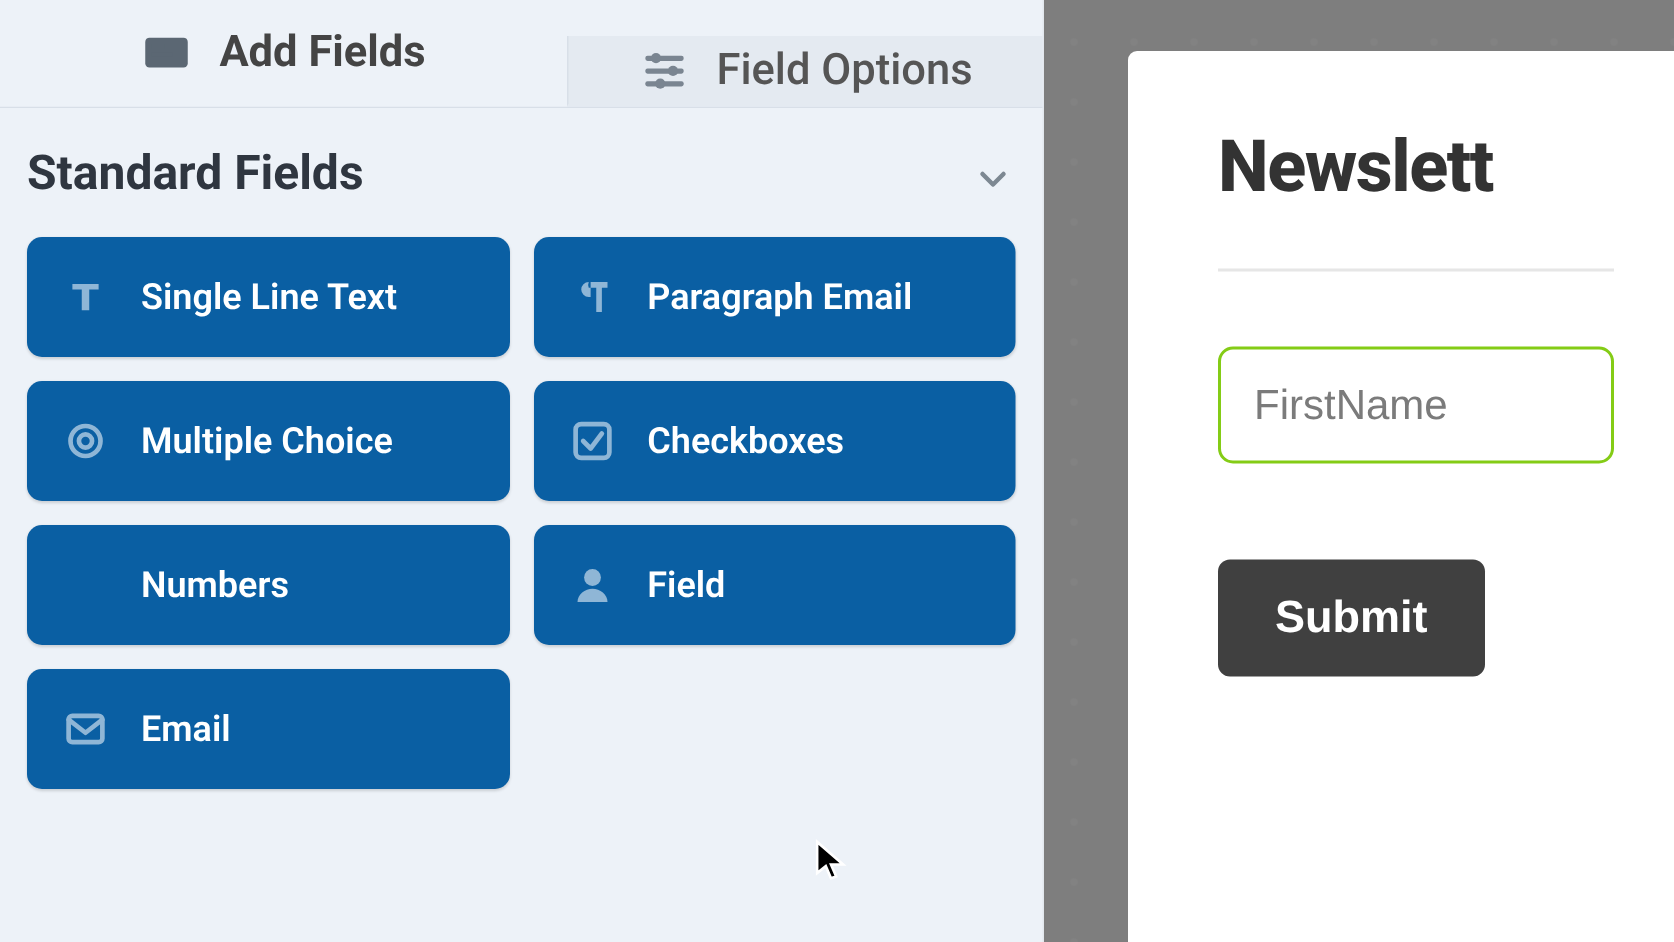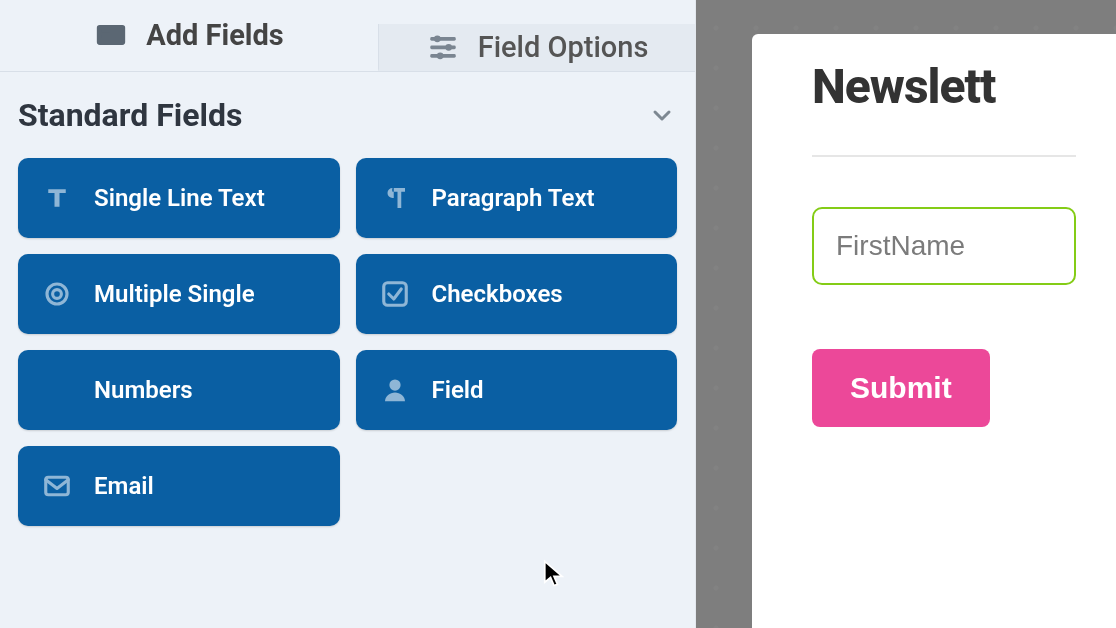--- a/index.html
+++ b/index.html
@@ -44,21 +44,21 @@
     border-left: 1px solid #d8dfe8;
     margin-top: 24px;
   }
   .tab .icon { width: 34px; height: 34px; display: inline-flex; align-items: center; justify-content: center; }
   .tab .icon svg { width: 34px; height: 34px; }
   .tab.active .icon svg path, .tab.active .icon svg rect { fill: #5b6773; }
   .tab.inactive .icon svg path, .tab.inactive .icon svg rect, .tab.inactive .icon svg circle { fill: #7a8591; }
 
   .section-header {
     display: flex;
-    align-items: center;
+    align-items: flex-end;
     justify-content: space-between;
     padding: 24px 18px 10px 18px;
   }
   .section-title {
     font-size: 32px;
     font-weight: 700;
     color: #2f3640;
   }
   .chevron {
     width: 30px; height: 30px;
@@ -123,21 +123,21 @@
     background-size: 40px 40px;
     opacity: 0.4;
   }
   .form-card {
     position: absolute;
     left: 56px;
     top: 34px;
     right: 0;
     bottom: 0;
     background: #ffffff;
-    padding: 24px 40px 40px 60px;
+    padding: 48px 40px 40px 60px;
     border-top-left-radius: 6px;
   }
   .form-title {
     font-size: 48px;
     font-weight: 800;
     color: #333;
     letter-spacing: -1px;
   }
   .divider {
     border: none;
@@ -152,21 +152,21 @@
     font-size: 28px;
     padding: 0 22px;
     color: #222;
     background: #fff;
   }
   .text-input::placeholder { color: #7b7b7b; }
   .submit-btn {
     margin-top: 64px;
     height: 78px;
     padding: 0 38px;
-    background: #ec4899;
+    background: #404040;
     color: #fff;
     font-size: 30px;
     font-weight: 700;
     border: none;
     border-radius: 8px;
     cursor: pointer;
   }
 </style>
 </head>
 <body>
@@ -216,30 +216,30 @@
             </svg>
         </span>
         <span>Single Line Text</span>
       </div>
       <div class="field-btn">
         <span class="icon">
           <svg viewBox="0 0 24 24">
               <path d="M10 4h10v3h-3v13h-3V7h-4a4 4 0 0 1 0-3z M10 4a4 4 0 1 0 0 8h1V4z"></path>
             </svg>
         </span>
-        <span>Paragraph Text</span>
+        <span>Paragraph Email</span>
       </div>
       <div class="field-btn">
         <span class="icon stroke">
           <svg viewBox="0 0 24 24">
               <circle cx="12" cy="12" r="8"></circle>
               <circle cx="12" cy="12" r="3.5" fill="#8fb6d6" stroke="none"></circle>
             </svg>
         </span>
-        <span>Multiple Single</span>
+        <span>Multiple Choice</span>
       </div>
       <div class="field-btn">
         <span class="icon stroke">
           <svg viewBox="0 0 24 24">
               <rect x="3" y="3" width="18" height="18" rx="3"></rect>
               <path d="M7 12 L11 16 L17 8"></path>
             </svg>
         </span>
         <span>Checkboxes</span>
       </div>

